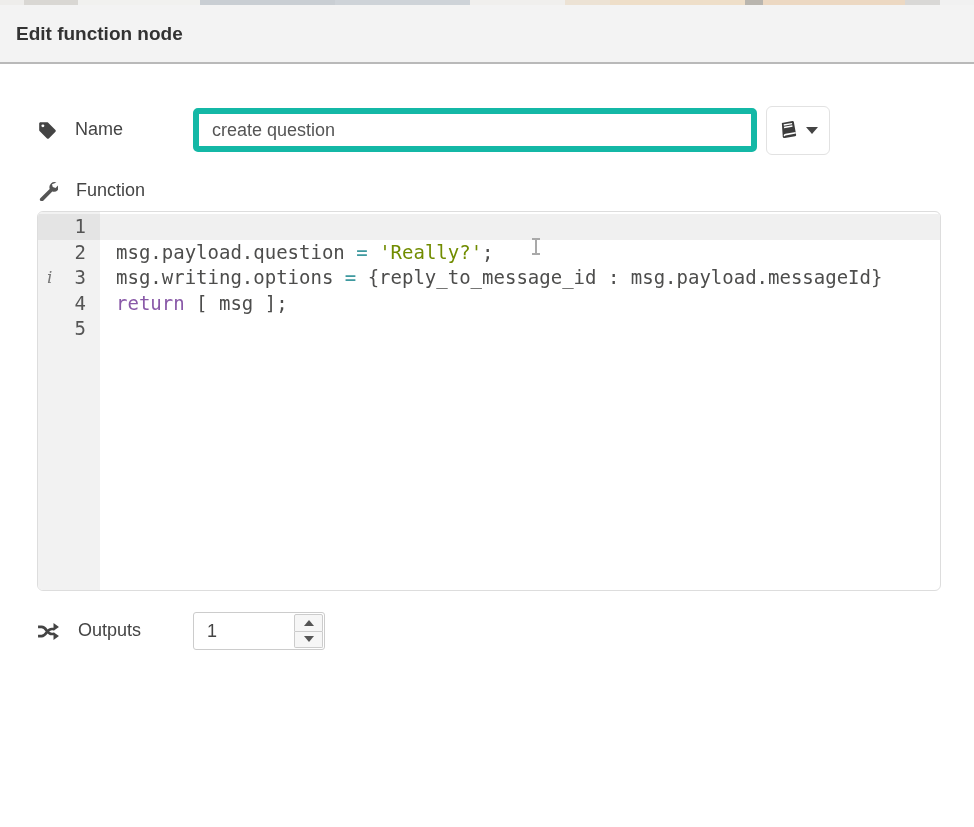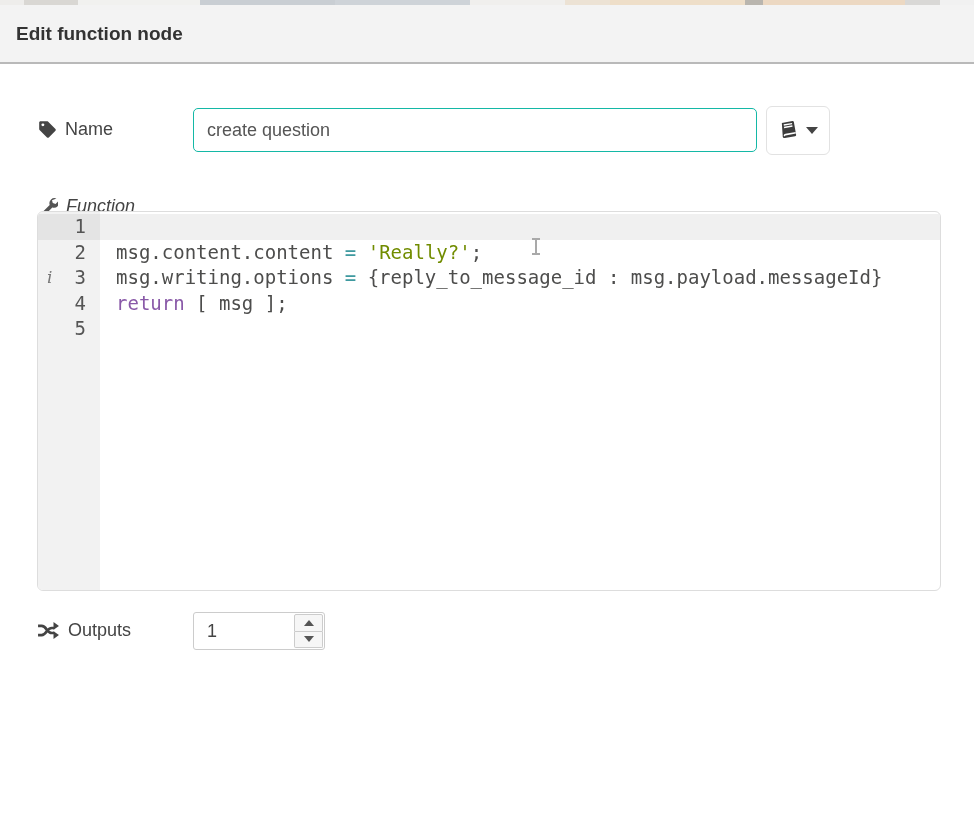--- a/index.html
+++ b/index.html
@@ -16,27 +16,27 @@
 
   
   .dlg-header {
     position: absolute; left: 0; top: 5px; width: 974px; height: 59px;
     background: #f3f3f3; border-bottom: 2px solid #b9b9b9;
     display: flex; align-items: center; padding-left: 16px;
   }
   .dlg-title { font-size: 19px; font-weight: bold; color: #333; }
 
   
-  .row-label { position: absolute; display: flex; align-items: center; gap: 8px; color: #444; font-size: 18px; }
+  .row-label { position: absolute; display: flex; align-items: flex-end; gap: 18px; color: #444; font-size: 18px; }
   .row-label svg { display: block; }
 
   
   #name-input {
     position: absolute; left: 193px; top: 108px; width: 564px; height: 44px;
-    border: 1px solid #14b8a6; border-radius: 5px; padding: 0 13px;
+    border: 6px solid #14b8a6; border-radius: 5px; padding: 0 13px;
     font-size: 18px; color: #555; font-family: "Liberation Sans", sans-serif;
     outline: none; background: #fff;
   }
   #library-btn {
     position: absolute; left: 766px; top: 106px; width: 64px; height: 49px;
     border: 1px solid #e2e2e2; border-radius: 6px; background: #fff;
     display: flex; align-items: center; justify-content: center; gap: 7px; cursor: pointer;
   }
   .caret-down { width: 0; height: 0; border-left: 6px solid transparent; border-right: 6px solid transparent; border-top: 7px solid #444; }
 
@@ -140,38 +140,38 @@
           <path d="M3.2 2.2 2 13.2c0 .9.7 1.3 1.5 1.3l8.3.1c.6 0 1-.4 1-1V3.2c0-.6-.4-1-1-1z" fill="#3c3c3c"></path>
           <rect x="4.4" y="3.6" width="6.8" height="1.1" fill="#fff"></rect>
           <rect x="4.3" y="5.6" width="6.8" height="1.1" fill="#fff"></rect>
           <path d="M2.9 12.4c.2-.8 1-1.2 1.7-1.2h8.2v1.4H4.4c-.6 0-1 .3-1 .8z" fill="#fff"></path>
         </g>
       </svg>
     </span>
     <span class="caret-down"></span>
   </div>
 
-  <div class="row-label" style="left:38px; top:196px;font-style:italic;">
+  <div class="row-label" style="left:38px; top:180px;">
     <span>
       <svg width="20" height="20" viewBox="0 0 18 18">
         <path d="M16.6 1.4a4.6 4.6 0 0 0-6.1 5.7L2.3 15.3a1.7 1.7 0 1 0 2.4 2.4l8.2-8.2a4.6 4.6 0 0 0 5.7-6.1l-2.8 2.8-2.5-.7-.7-2.5z" fill="#555"></path>
       </svg>
     </span>
     <span>Function</span>
   </div>
 
   <div id="editor">
     <div id="gutter-bg"></div>
     <div id="code-rows">
         <div class="code-row active">
           <div class="gutter-cell">1</div>
         </div>
         <div class="code-row">
           <div class="gutter-cell">2</div>
-          <div class="code-cell"><span class="tk-txt">msg.content.content </span><span class="tk-op">=</span><span class="tk-txt"> </span><span class="tk-str">'Really?'</span><span class="tk-txt">;</span></div>
+          <div class="code-cell"><span class="tk-txt">msg.payload.question </span><span class="tk-op">=</span><span class="tk-txt"> </span><span class="tk-str">'Really?'</span><span class="tk-txt">;</span></div>
         </div>
         <div class="code-row">
           <div class="gutter-cell">3<span class="gutter-ann">i</span></div>
           <div class="code-cell"><span class="tk-txt">msg.writing.options </span><span class="tk-op">=</span><span class="tk-txt"> {reply_to_message_id : msg.payload.messageId}</span></div>
         </div>
         <div class="code-row">
           <div class="gutter-cell">4</div>
           <div class="code-cell"><span class="tk-kw">return</span><span class="tk-txt"> [ msg ];</span></div>
         </div>
         <div class="code-row">

